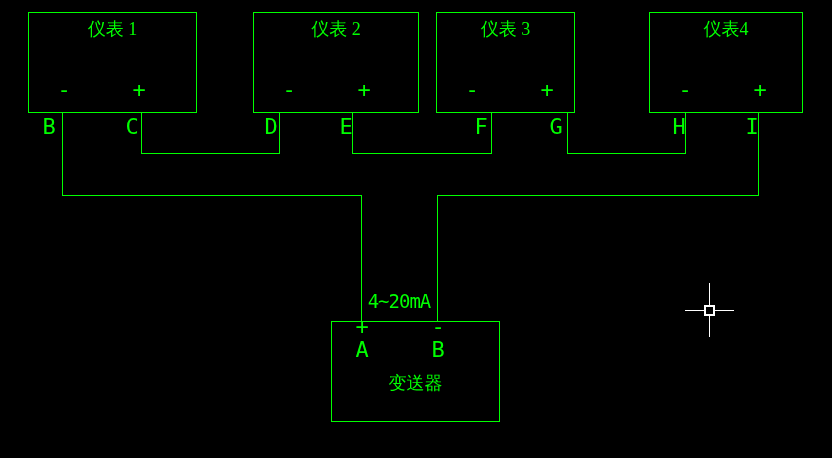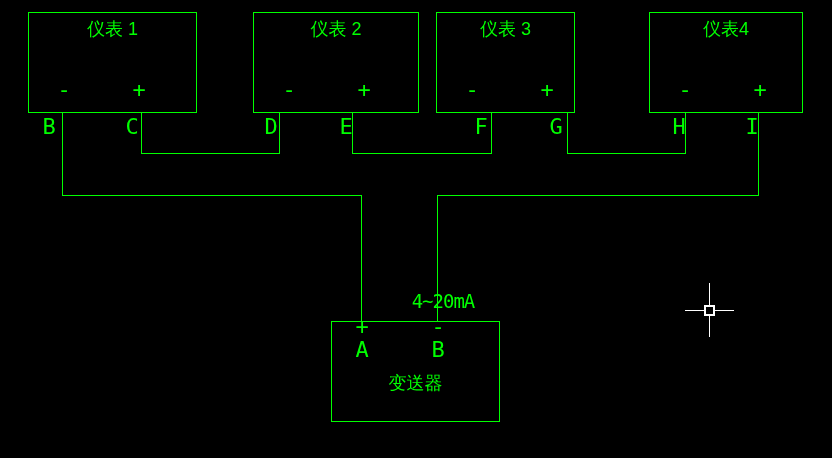--- a/index.html
+++ b/index.html
@@ -14,21 +14,21 @@
   .ibox{
     position:absolute;top:12px;height:101px;
     border:1px solid #00ff00;
     box-sizing:border-box;
     background:#000;
   }
   .ititle{
     position:absolute;top:7px;left:0;width:100%;
     text-align:center;
     color:#00ff00;font-size:18px;line-height:1.1;
-    font-family:Liberation Sans, sans-serif;
+    font-family:Liberation Serif, serif;
     white-space:pre;
   }
   .sign{
     position:absolute;top:66px;width:16px;
     text-align:center;color:#00ff00;
     font-size:22px;line-height:1;
   }
   .sign.minus{left:27px;}
   .sign.plus{left:102px;}
   
@@ -53,21 +53,21 @@
     color:#00ff00;font-size:22px;line-height:1;
   }
   #ttitle{
     position:absolute;top:50px;left:0;width:100%;text-align:center;
     color:#00ff00;font-size:18px;line-height:1.2;
     font-family:"DejaVu Sans", sans-serif;
   }
   #signal-label{
     position:absolute;left:361px;top:291px;width:76px;
     text-align:center;color:#00ff00;
-    font-size:19px;line-height:1.1;letter-spacing:-1px;margin-left:44px;
+    font-size:19px;line-height:1.1;letter-spacing:-1px;
   }
   
   .cur{position:absolute;background:#ffffff;}
   #pickbox{
     position:absolute;left:704px;top:305px;width:11px;height:11px;
     border:2px solid #ffffff;background:#000000;box-sizing:border-box;
   }
 </style>
 </head>
 <body>

